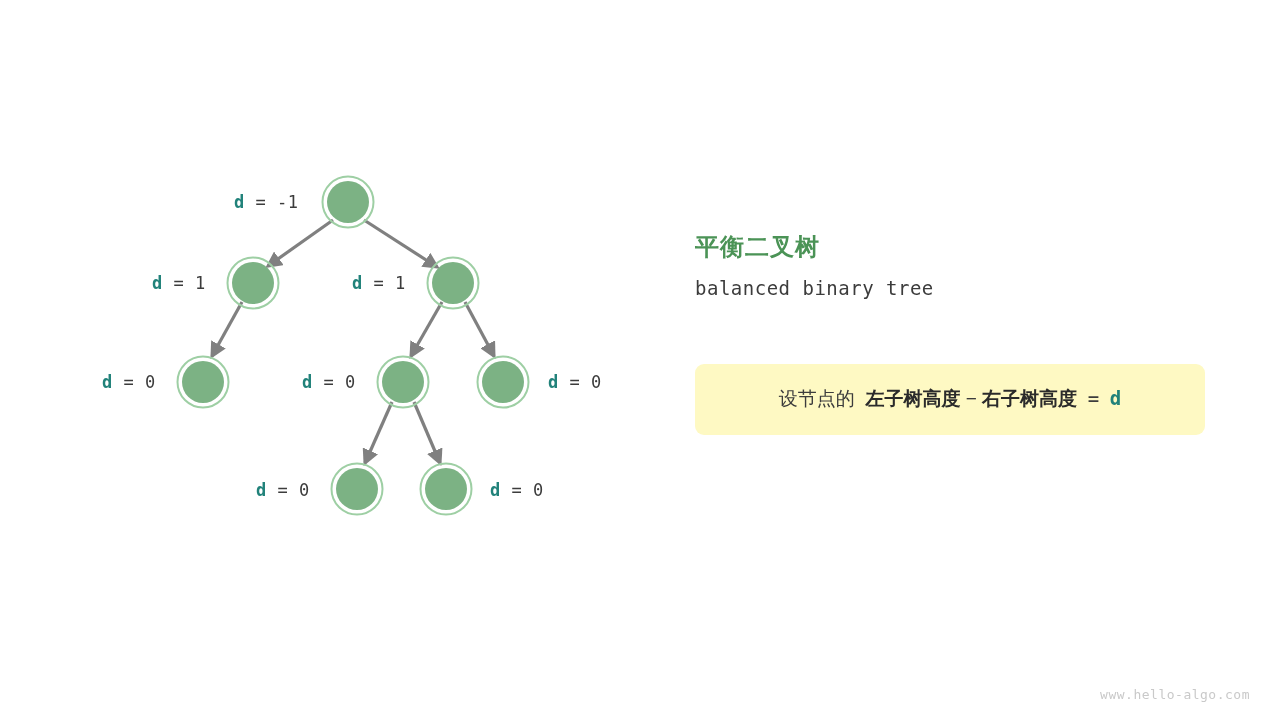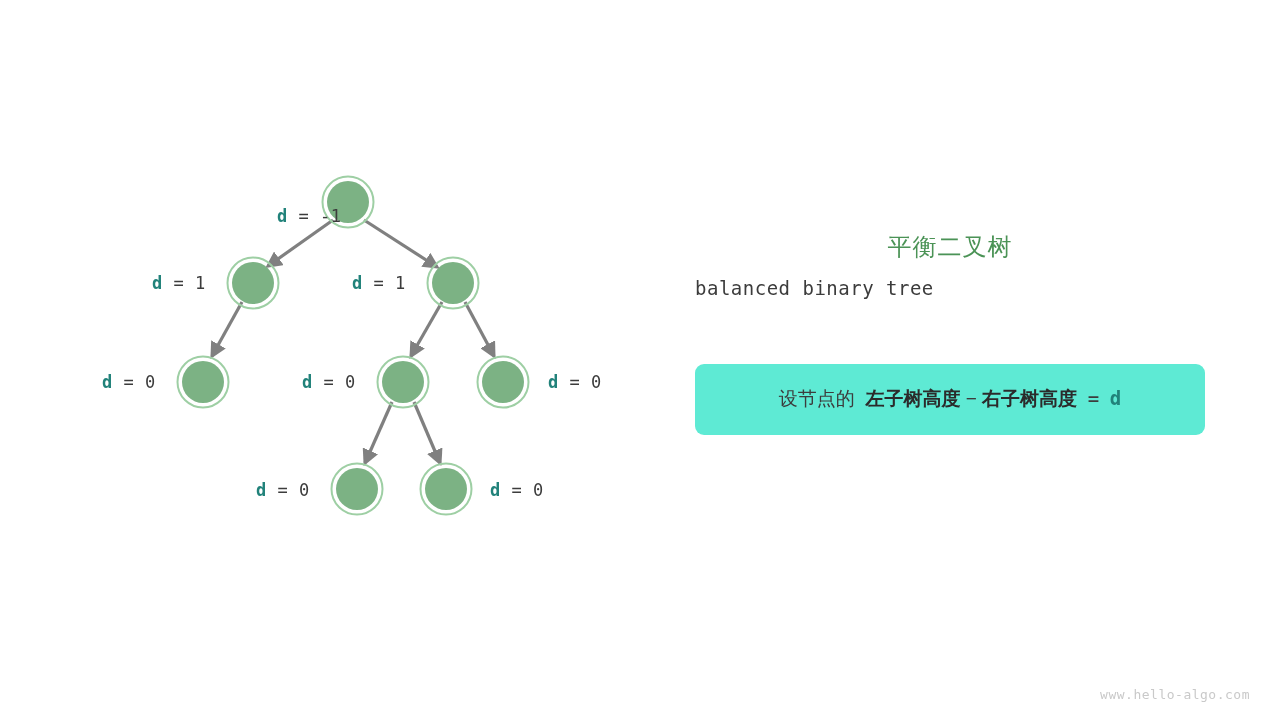--- a/index.html
+++ b/index.html
@@ -51,44 +51,43 @@
     left: 695px;
     top: 0;
     width: 510px;
     height: 720px;
   }
   #panel-title {
     position: absolute;
     top: 231px;
     left: 0;
     width: 510px;
-    text-align: center;
     font-size: 24px;
-    font-weight: normal;
+    font-weight: bold;
     color: #4b9356;
     letter-spacing: 1px;
   }
   #panel-subtitle {
     position: absolute;
     top: 277px;
     left: 0;
     width: 510px;
     font-family: "DejaVu Sans Mono", monospace;
     font-size: 19px;
     color: #3c3c3c;
     letter-spacing: 0.5px;
   }
 
   #formula-box {
     position: absolute;
     top: 364px;
     left: 0;
     width: 510px;
     box-sizing: border-box;
-    background: #5eead4;
+    background: #fef9c3;
     border-radius: 9px;
     padding: 17px 0 19px 0;
   }
   .formula-line {
     font-size: 19px;
     color: #3c3c3c;
     text-align: center;
     line-height: 34px;
     white-space: nowrap;
   }
@@ -167,21 +166,21 @@
         <circle cx="357" cy="489" r="25.5" fill="none" stroke="#9ecfa4" stroke-width="2"></circle>
         <circle cx="357" cy="489" r="21" fill="#7cb284"></circle>
       </g>
       <g>
         <circle cx="446" cy="489" r="25.5" fill="none" stroke="#9ecfa4" stroke-width="2"></circle>
         <circle cx="446" cy="489" r="21" fill="#7cb284"></circle>
       </g>
     </g>
   </svg>
 
-  <div class="node-label" style="left:234px; top:216px;margin-left:43px;">
+  <div class="node-label" style="left:234px; top:202px;">
     <span class="d-var">d</span><span> = -1</span>
   </div>
 
   <div class="node-label" style="left:152px; top:283px;">
     <span class="d-var">d</span><span> = 1</span>
   </div>
 
   <div class="node-label" style="left:352px; top:283px;">
     <span class="d-var">d</span><span> = 1</span>
   </div>

